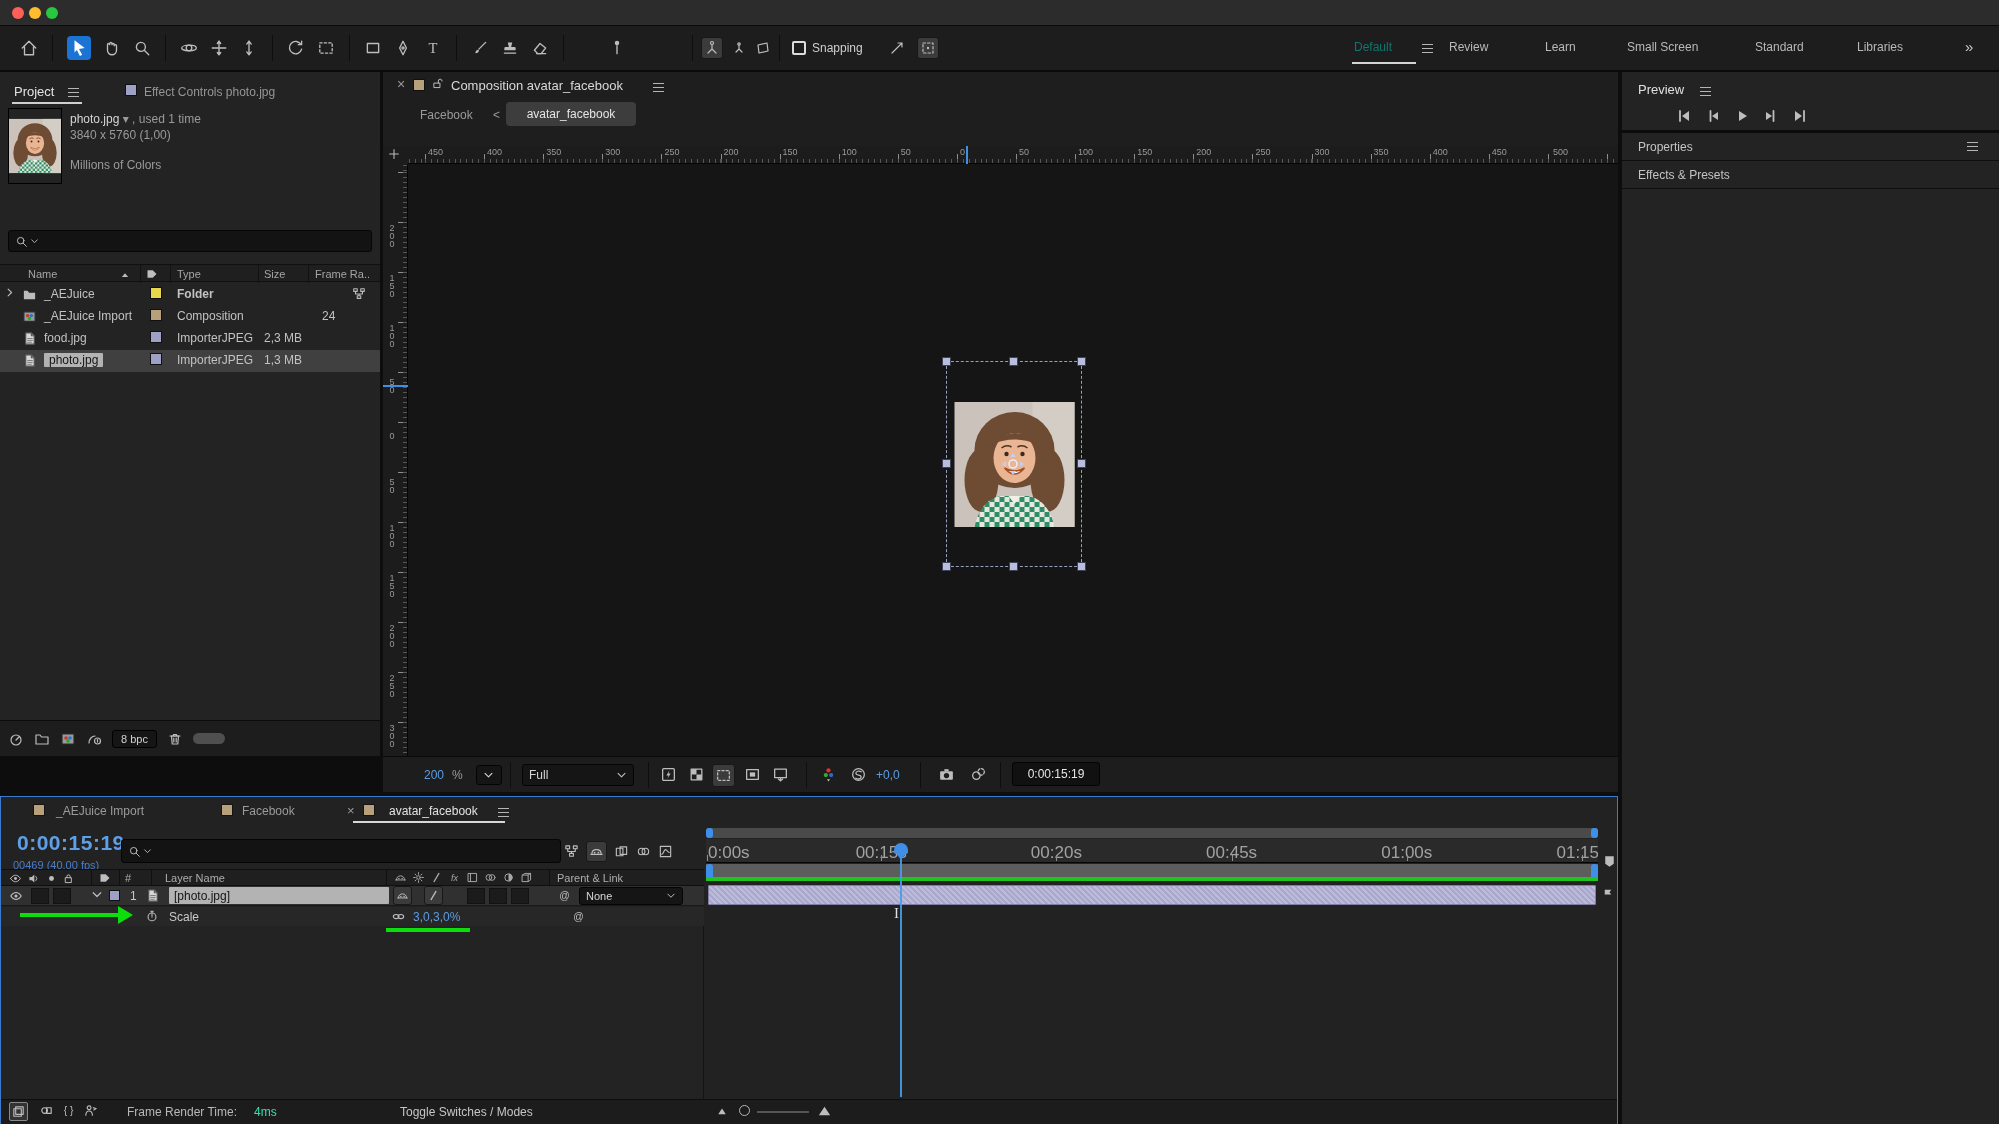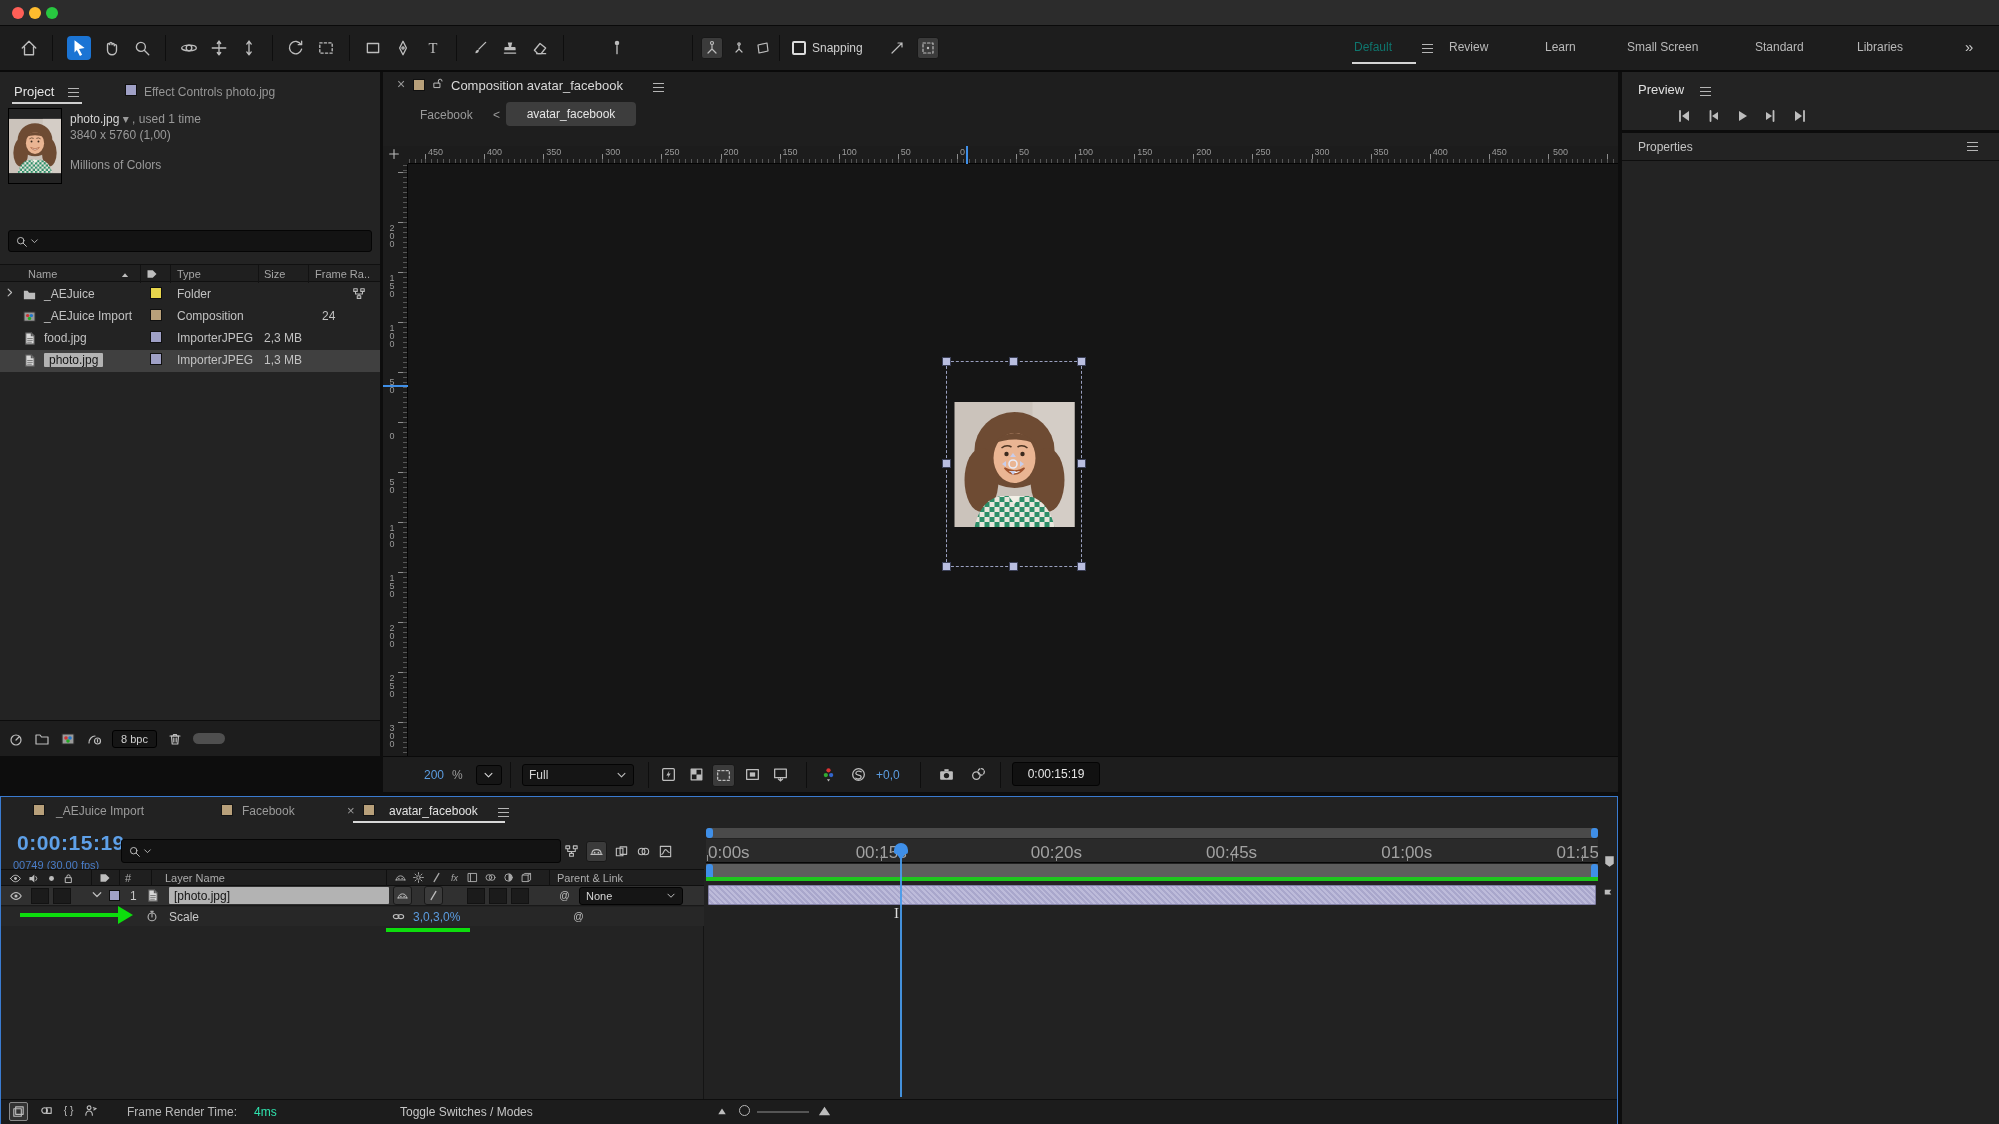--- a/index.html
+++ b/index.html
@@ -301,21 +301,21 @@
               <path d="M6 3l5 5-5 5" stroke-width="1.6"></path>
             </svg>
           </span>
           <span class="cell ic" style="left: 22px;">
             <svg width="15" height="15" viewBox="0 0 16 16" fill="none" stroke="currentColor" stroke-width="1.2" stroke-linecap="round" stroke-linejoin="round">
               <path d="M2 4h4l1.5 2H14v7H2z" fill="currentColor" stroke="none"></path>
             </svg>
           </span>
           <span class="cell" style="left: 44px;">_AEJuice</span>
           <span class="cell lbl-sq" style="left: 150px; background: rgb(232, 214, 76);"></span>
-          <span class="cell" style="left: 177px;">Folder</span>
+          <span class="cell" style="left: 177px; font-weight: bold;">Folder</span>
           <span class="cell ic" style="left: 352px;">
             <svg width="14" height="14" viewBox="0 0 16 16" fill="none" stroke="currentColor" stroke-width="1.2" stroke-linecap="round" stroke-linejoin="round">
               <rect x="2" y="2" width="4" height="3"></rect>
               <rect x="10" y="2" width="4" height="3"></rect>
               <rect x="6" y="10" width="4" height="3"></rect>
               <path d="M4 5v3h8V5M8 8v2"></path>
             </svg>
           </span>
         </div>
         <div class="prow" style="top: 22px;">
@@ -589,38 +589,39 @@
       </span>
     <span class="abs ic" style="left:170px;top:36px">
         <svg width="16" height="16" viewBox="0 0 16 16" fill="none" stroke="currentColor" stroke-width="1.2" stroke-linecap="round" stroke-linejoin="round">
           <path d="M12 3v10" stroke-width="1.8"></path>
           <path d="M3 3l7 5-7 5z" fill="currentColor" stroke="none"></path>
         </svg>
       </span>
     <div class="abs" style="left:0;top:58px;width:377px;height:3px;background:#0c0c0c"></div>
     <div class="abs" id="side-sections" style="left:0;top:61px;width:377px">
         <div class="side-row" style="height: 28px;">Properties<span class="hamb" style="position: absolute; left: 345px;"></span></div>
+        <div class="side-row" style="height: 28px;">Effects &amp; Presets</div>
       </div>
   </div>
 
   <div class="abs timeline">
     
     <span class="tansq abs" style="left:32px;top:7px"></span>
     <span class="abs ttab" style="left:55px;top:7px">_AEJuice Import</span>
     <span class="tansq abs" style="left:220px;top:7px"></span>
     <span class="abs ttab" style="left:241px;top:7px">Facebook</span>
     <span class="abs dim" style="left:346px;top:6px;font-size:13px">×</span>
     <span class="tansq abs" style="left:362px;top:7px"></span>
     <span class="abs ttab" style="left:388px;top:7px;color:#e2e2e2">avatar_facebook</span>
     <span class="abs hamb" style="left:497px;top:9px"></span>
     <div class="abs" style="left:352px;top:24px;width:152px;height:2px;background:#d8d8d8"></div>
 
     
     <div class="abs bigtc" style="left:16px;top:34px">0:00:15:19</div>
-    <div class="abs" style="left:12px;top:62px;font-size:11px;color:#4a7dc8">00749 (30.00 fps)</div>
+    <div class="abs" style="left:12px;top:62px;font-size:11px;color:#4a7dc8">00469 (40.00 fps)</div>
     <div class="abs searchbox" style="left:120px;top:42px;width:440px;height:24px">
       <span class="ic">
           <svg width="13" height="13" viewBox="0 0 16 16" fill="none" stroke="currentColor" stroke-width="1.2" stroke-linecap="round" stroke-linejoin="round">
             <circle cx="7" cy="7" r="4"></circle>
             <path d="M10 10l4 4"></path>
           </svg>
         </span>
       <span class="ic">
           <svg width="9" height="9" viewBox="0 0 16 16" fill="none" stroke="currentColor" stroke-width="1.2" stroke-linecap="round" stroke-linejoin="round">
             <path d="M3 5l5 5 5-5" stroke-width="1.6"></path>

